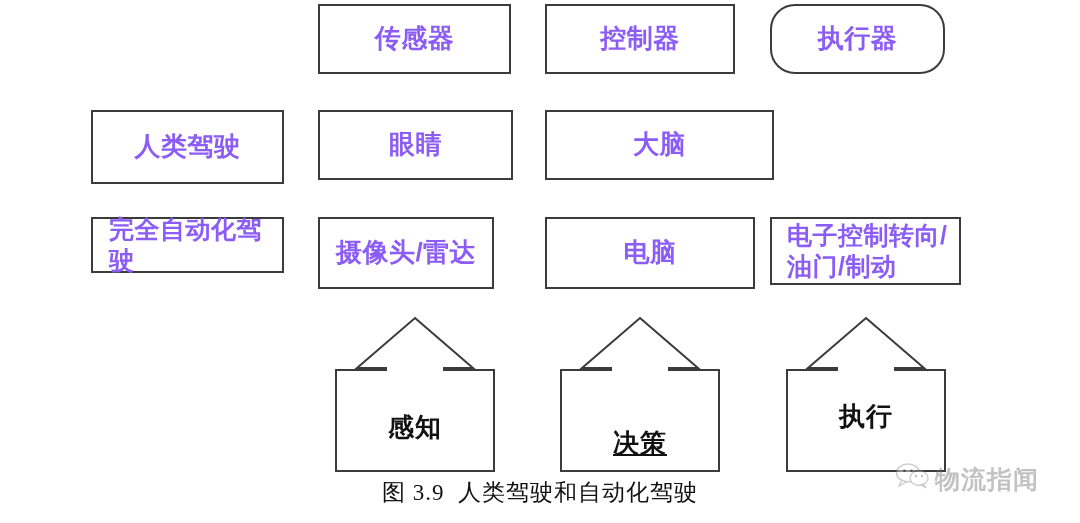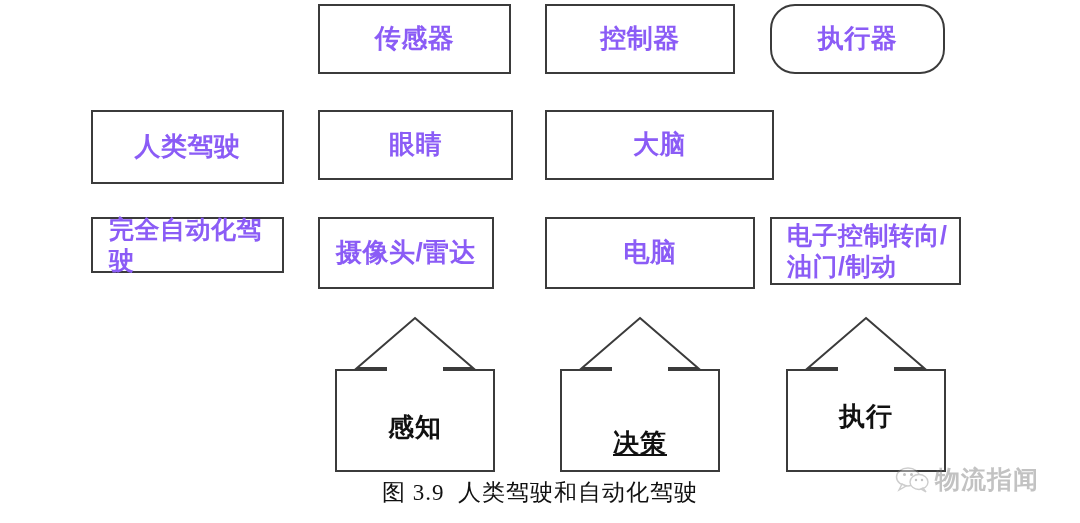--- a/index.html
+++ b/index.html
@@ -62,21 +62,20 @@
     text-align: center;
     font-family: "Liberation Serif", "DejaVu Serif", serif;
     font-size: 23px;
     color: #111111;
     letter-spacing: 1px;
     white-space: pre;
   }
   .watermark {
     position: absolute;
     display: flex;
-    align-items: center;
     gap: 6px;
     opacity: 0.42;
   }
   .watermark .wm-text {
     font-size: 25px;
     font-weight: 600;
     color: #6f6f6f;
     letter-spacing: 1px;
   }
   .wechat-icon {

